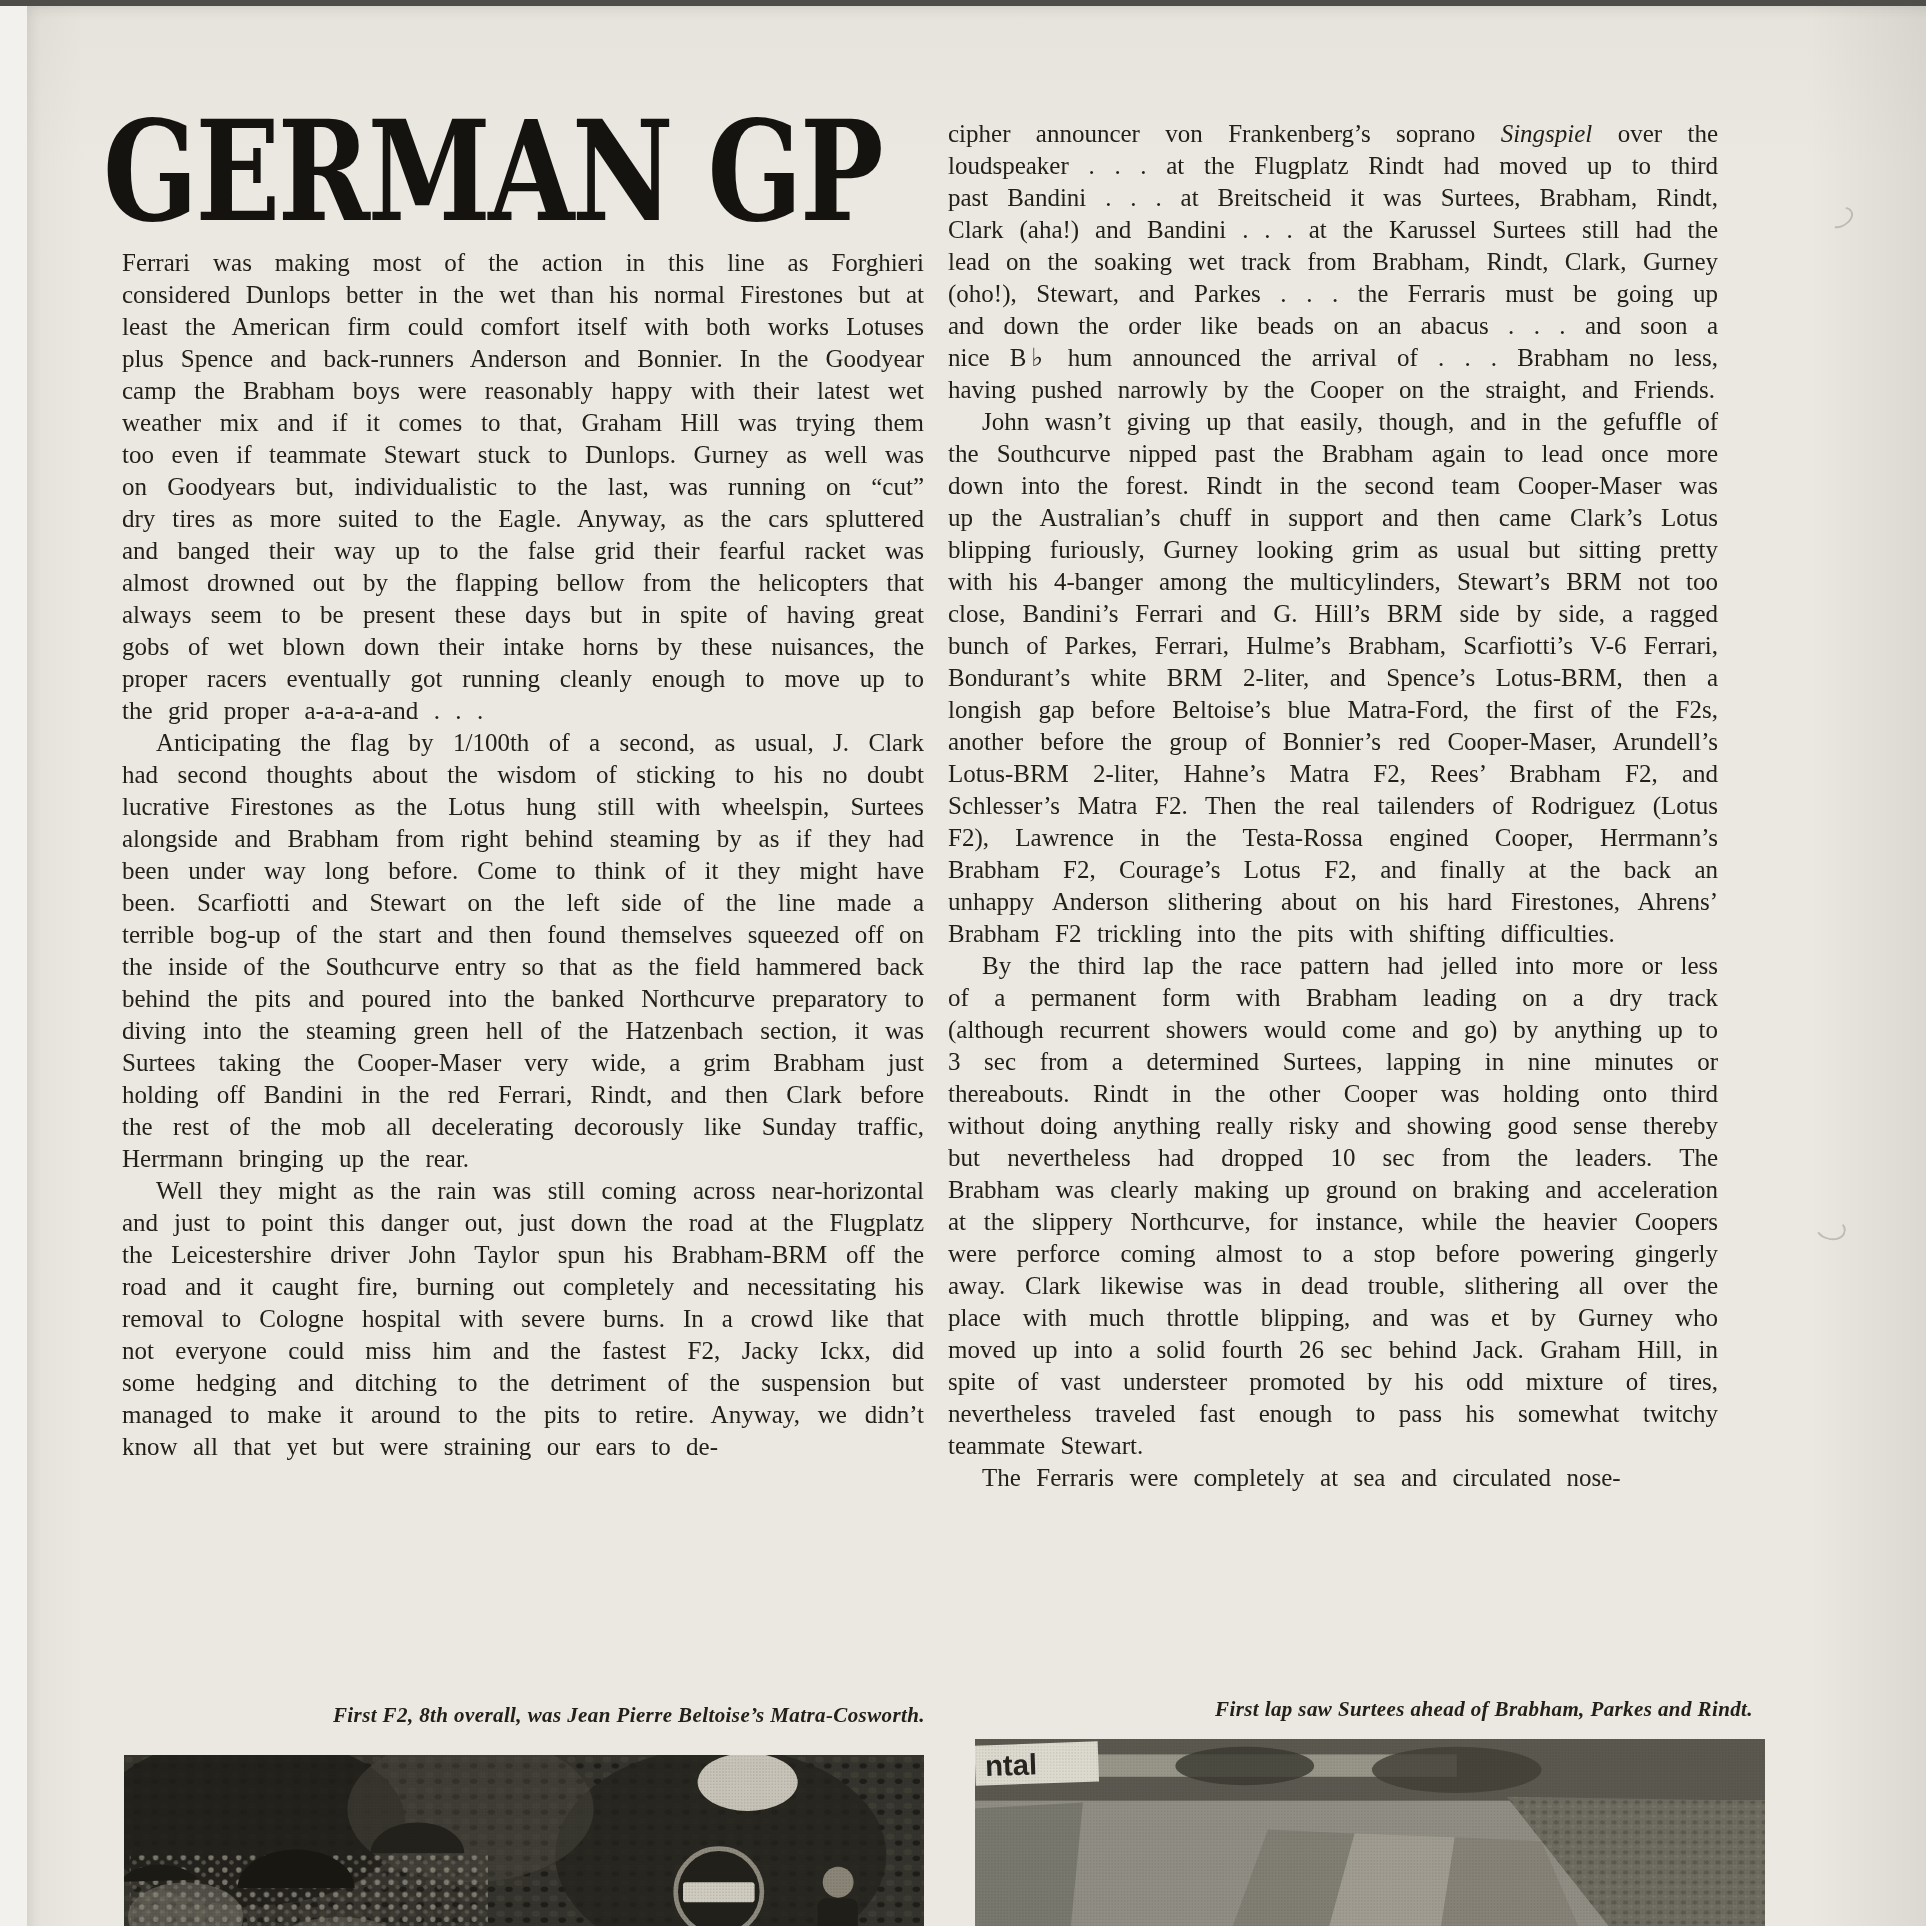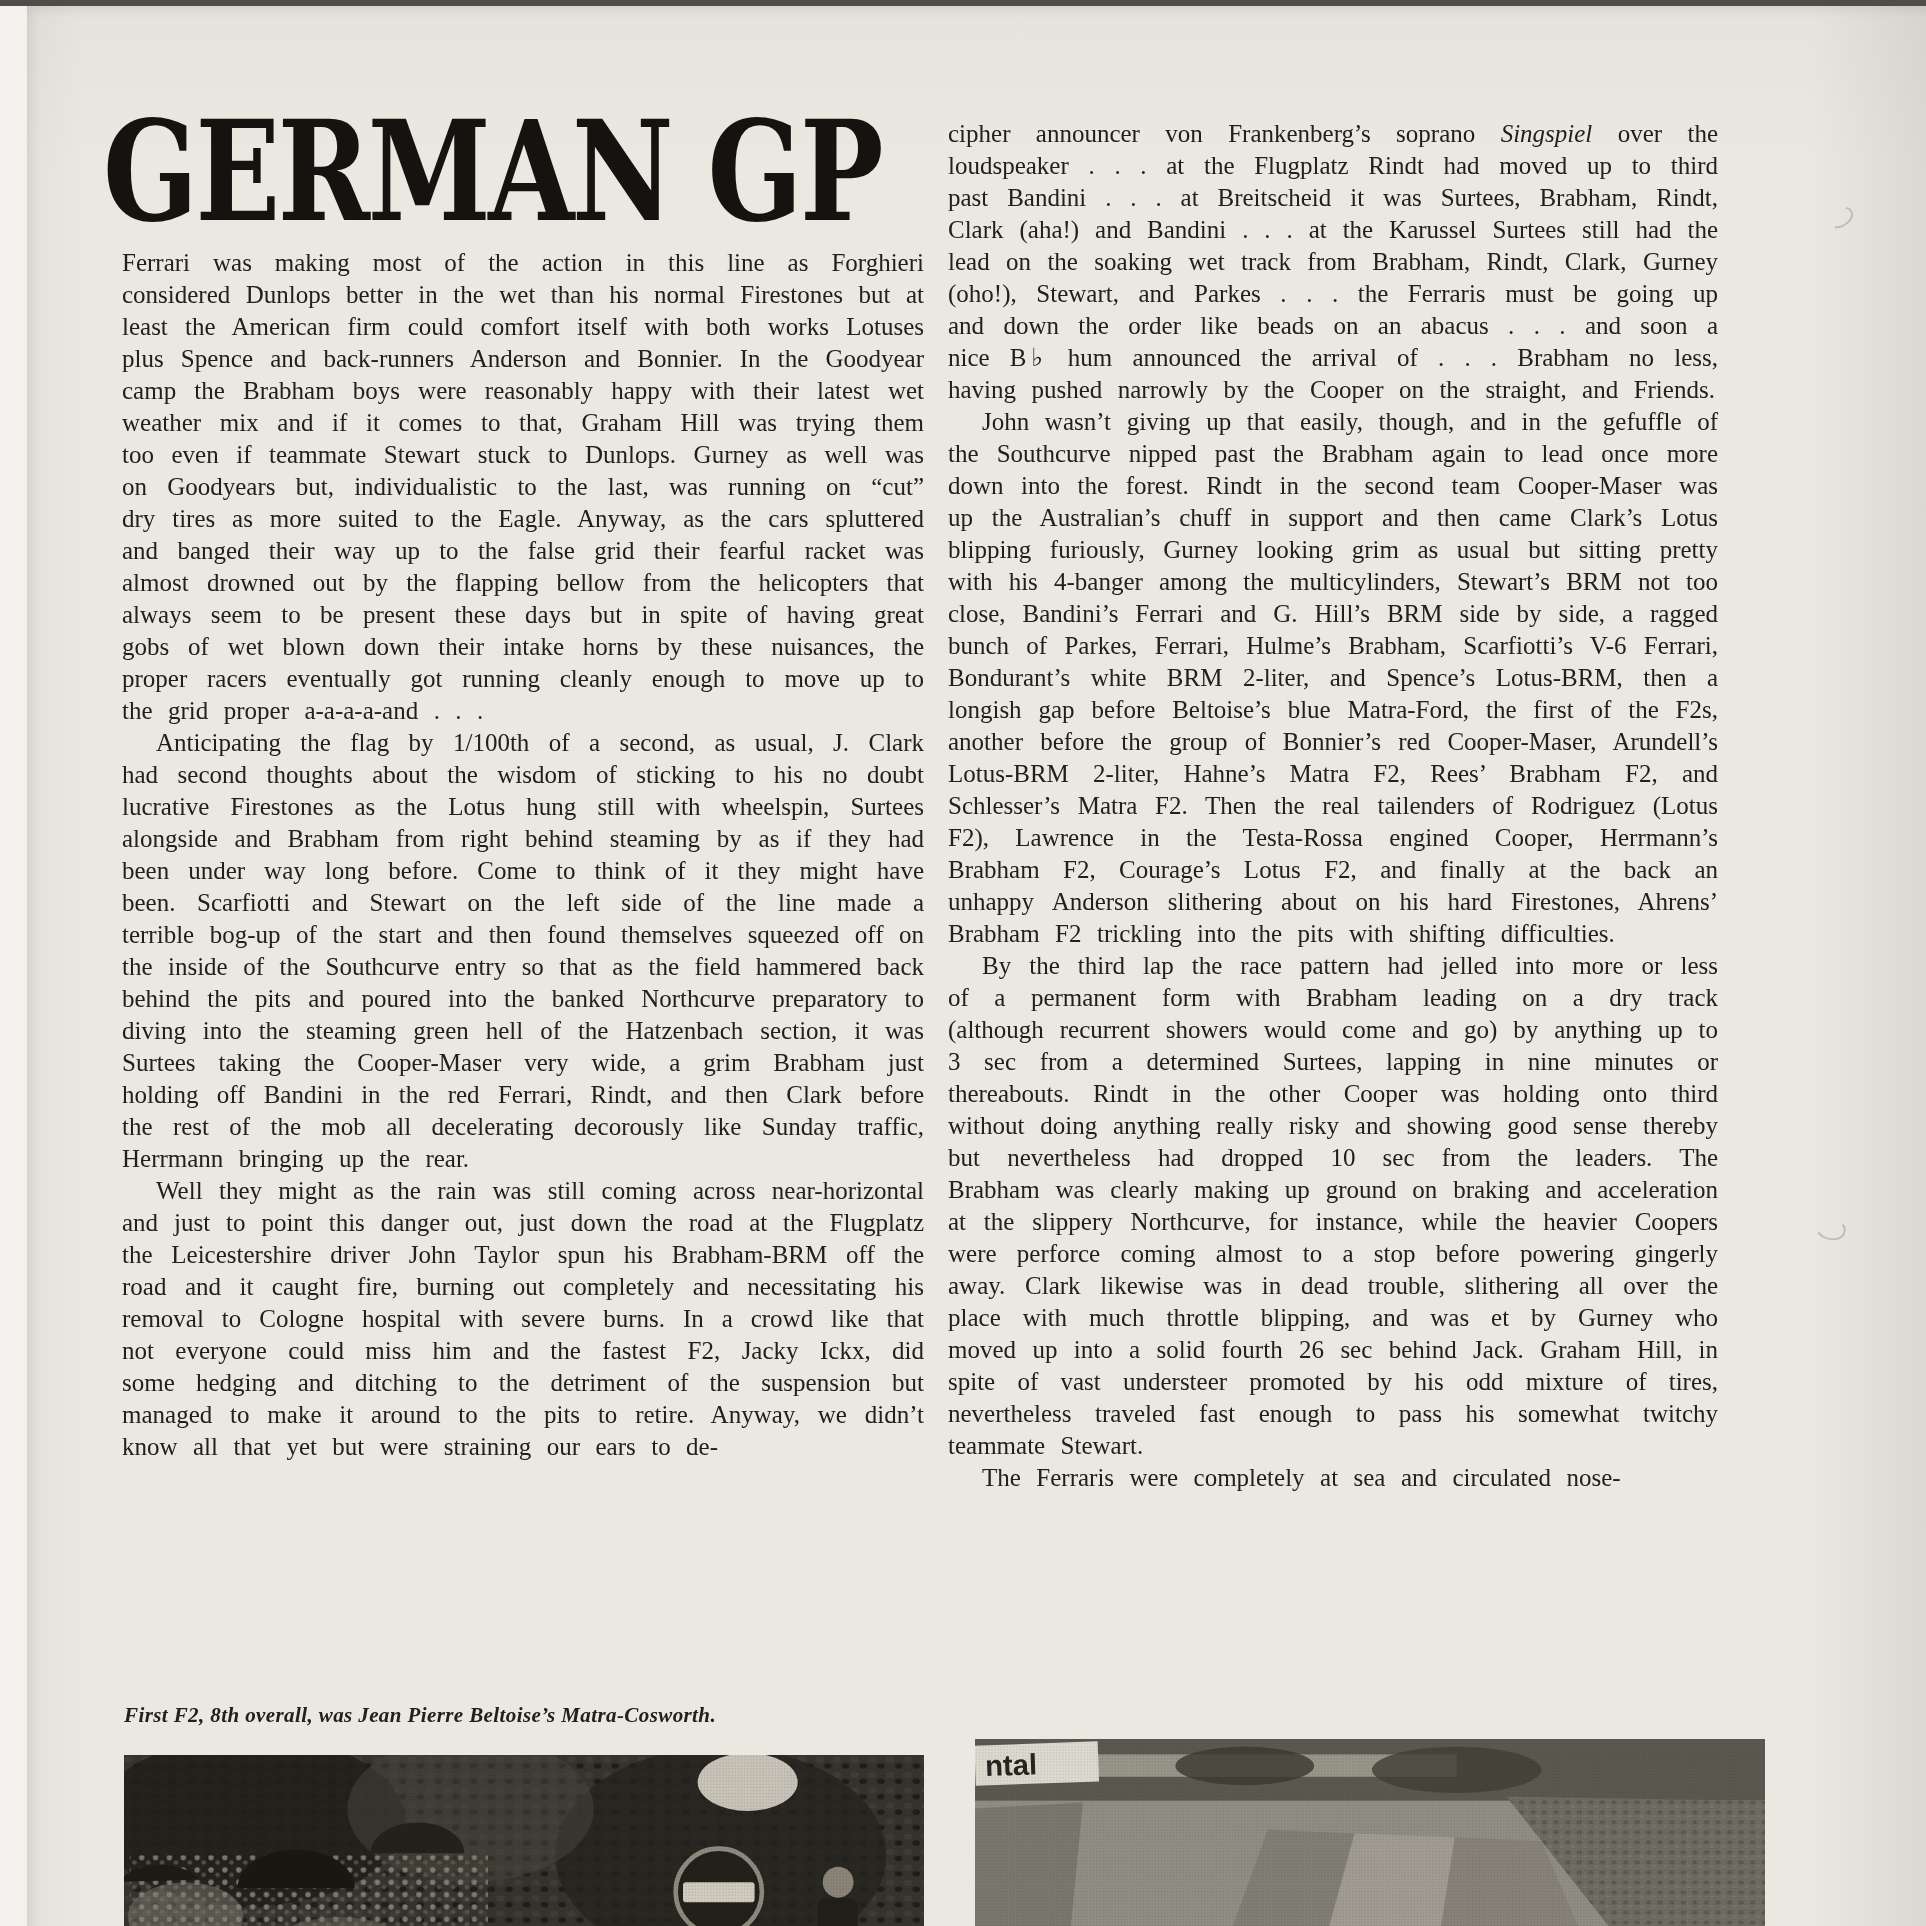--- a/index.html
+++ b/index.html
@@ -11,21 +11,21 @@
                           linear-gradient(#e6e3dc, #ebe8e1 6%, #ebe8e1 90%, #e4e1d9);
          box-shadow:0 0 15.4px rgba(0,0,0,0.12) inset;}
   .title{position:absolute;left:103px;top:112px;width:1002px;height:127px;
          font-family:"DejaVu Serif", serif;font-weight:bold;font-size:139px;line-height:119px;
          letter-spacing:-3.1px;transform:scaleX(0.80);transform-origin:left top;color:#15130f;white-space:nowrap;}
   .col{position:absolute;text-align:justify;font-size:25px;line-height:32px;word-spacing:9.2px;color:#23201a;}
   .col-left{left:122px;top:247px;width:802px;}
   .col-right{left:948px;top:118px;width:770px;}
   .col p{margin:0;}
   .col p.ind{text-indent:34px;}
-  .caption{position:absolute;font-size:21px;font-style:italic;font-weight:bold;color:#23201a;letter-spacing:0.4px;}
+  .caption{position:absolute;font-size:21px;font-style:italic;font-weight:bold;color:#23201a;letter-spacing:0.4px;text-align:right;}
   .caption-left{left:124px;top:1703px;width:801px;}
   .caption-right{left:979px;top:1697px;width:774px;}
   .photo{position:absolute;background:#8f8c83;overflow:hidden;}
   .photo-left{left:124px;top:1755px;width:800px;height:690px;}
   .photo-right{left:975px;top:1739px;width:790px;height:737px;}
   .photo svg{display:block;width:100%;height:100%;}
   .smudge{position:absolute;border:2.3px solid rgba(120,115,105,0.35);border-radius:50%;
           border-left-color:transparent;border-top-color:transparent;}
   .sm1{left:1827px;top:208px;width:23px;height:15.4px;transform:rotate(-30deg);}
   .sm2{left:1815px;top:1217px;width:27px;height:19px;transform:rotate(15deg);}
@@ -49,20 +49,21 @@
   </div>
 
   <div class="col col-right">
     <p>cipher announcer von Frankenberg’s soprano <i>Singspiel</i> over the loudspeaker . . . at the Flugplatz Rindt had moved up to third past Bandini . . . at Breitscheid it was Surtees, Brabham, Rindt, Clark (aha!) and Bandini . . . at the Karussel Surtees still had the lead on the soaking wet track from Brabham, Rindt, Clark, Gurney (oho!), Stewart, and Parkes . . . the Ferraris must be going up and down the order like beads on an abacus . . . and soon a nice B♭ hum announced the arrival of . . . Brabham no less, having pushed narrowly by the Cooper on the straight, and Friends.</p>
     <p class="ind">John wasn’t giving up that easily, though, and in the gefuffle of the Southcurve nipped past the Brabham again to lead once more down into the forest. Rindt in the second team Cooper-Maser was up the Australian’s chuff in support and then came Clark’s Lotus blipping furiously, Gurney looking grim as usual but sitting pretty with his 4-banger among the multicylinders, Stewart’s BRM not too close, Bandini’s Ferrari and G. Hill’s BRM side by side, a ragged bunch of Parkes, Ferrari, Hulme’s Brabham, Scarfiotti’s V-6 Ferrari, Bondurant’s white BRM 2-liter, and Spence’s Lotus-BRM, then a longish gap before Beltoise’s blue Matra-Ford, the first of the F2s, another before the group of Bonnier’s red Cooper-Maser, Arundell’s Lotus-BRM 2-liter, Hahne’s Matra F2, Rees’ Brabham F2, and Schlesser’s Matra F2. Then the real tailenders of Rodriguez (Lotus F2), Lawrence in the Testa-Rossa engined Cooper, Herrmann’s Brabham F2, Courage’s Lotus F2, and finally at the back an unhappy Anderson slithering about on his hard Firestones, Ahrens’ Brabham F2 trickling into the pits with shifting difficulties.</p>
     <p class="ind">By the third lap the race pattern had jelled into more or less of a permanent form with Brabham leading on a dry track (although recurrent showers would come and go) by anything up to 3 sec from a determined Surtees, lapping in nine minutes or thereabouts. Rindt in the other Cooper was holding onto third without doing anything really risky and showing good sense thereby but nevertheless had dropped 10 sec from the leaders. The Brabham was clearly making up ground on braking and acceleration at the slippery Northcurve, for instance, while the heavier Coopers were perforce coming almost to a stop before powering gingerly away. Clark likewise was in dead trouble, slithering all over the place with much throttle blipping, and was et by Gurney who moved up into a solid fourth 26 sec behind Jack. Graham Hill, in spite of vast understeer promoted by his odd mixture of tires, nevertheless traveled fast enough to pass his somewhat twitchy teammate Stewart.</p>
     <p class="ind">The Ferraris were completely at sea and circulated nose-</p>
   </div>
 
   <div class="caption caption-left">First F2, 8th overall, was Jean Pierre Beltoise’s Matra-Cosworth.</div>
+  <div class="caption caption-right">First lap saw Surtees ahead of Brabham, Parkes and Rindt.</div>
 
   <div class="photo photo-left">
     <svg viewBox="0 0 2078 1790" preserveAspectRatio="none">
       <defs>
         <pattern id="htA" width="8" height="8" patternUnits="userSpaceOnUse">
           <circle cx="4" cy="4" r="1.7" fill="#14130f" opacity="0.20"></circle>
         </pattern>
         <pattern id="folA" width="46" height="40" patternUnits="userSpaceOnUse">
           <ellipse cx="12" cy="12" rx="11" ry="8" fill="#474338" opacity="0.55"></ellipse>
           <ellipse cx="34" cy="28" rx="10" ry="7" fill="#12110d" opacity="0.65"></ellipse>

